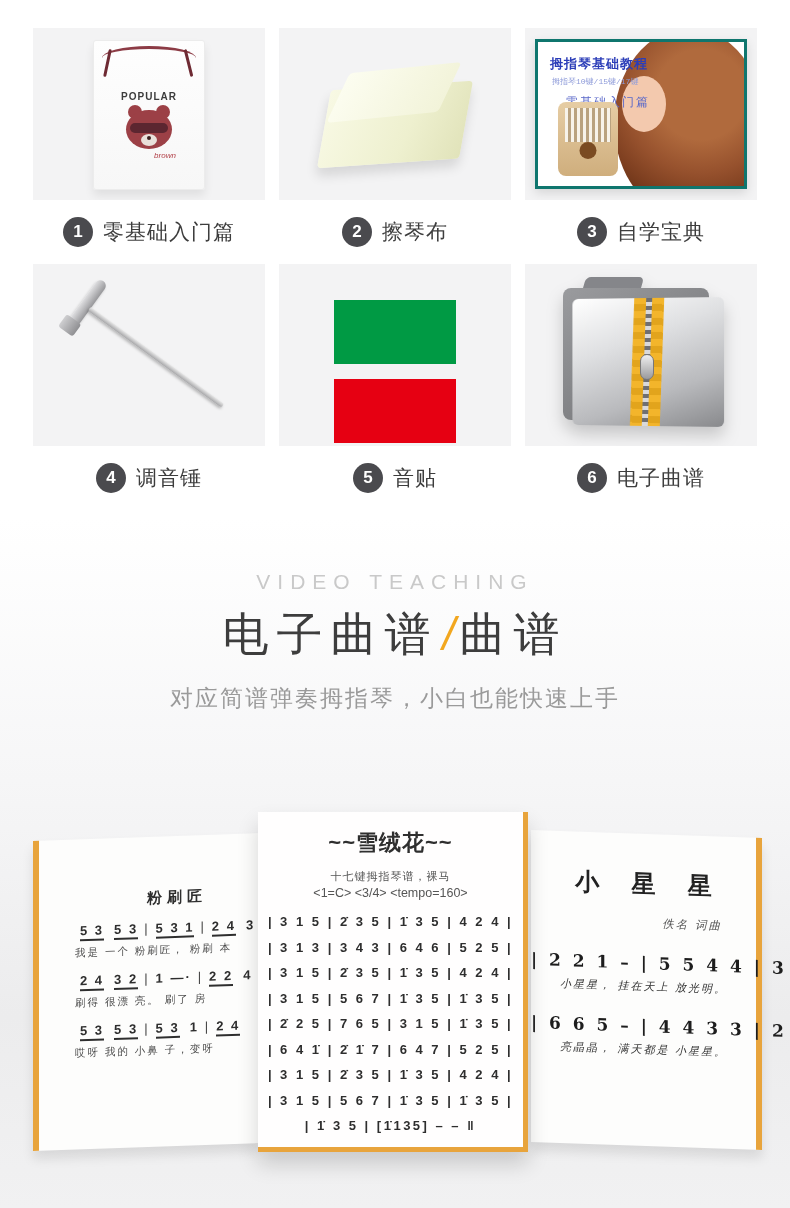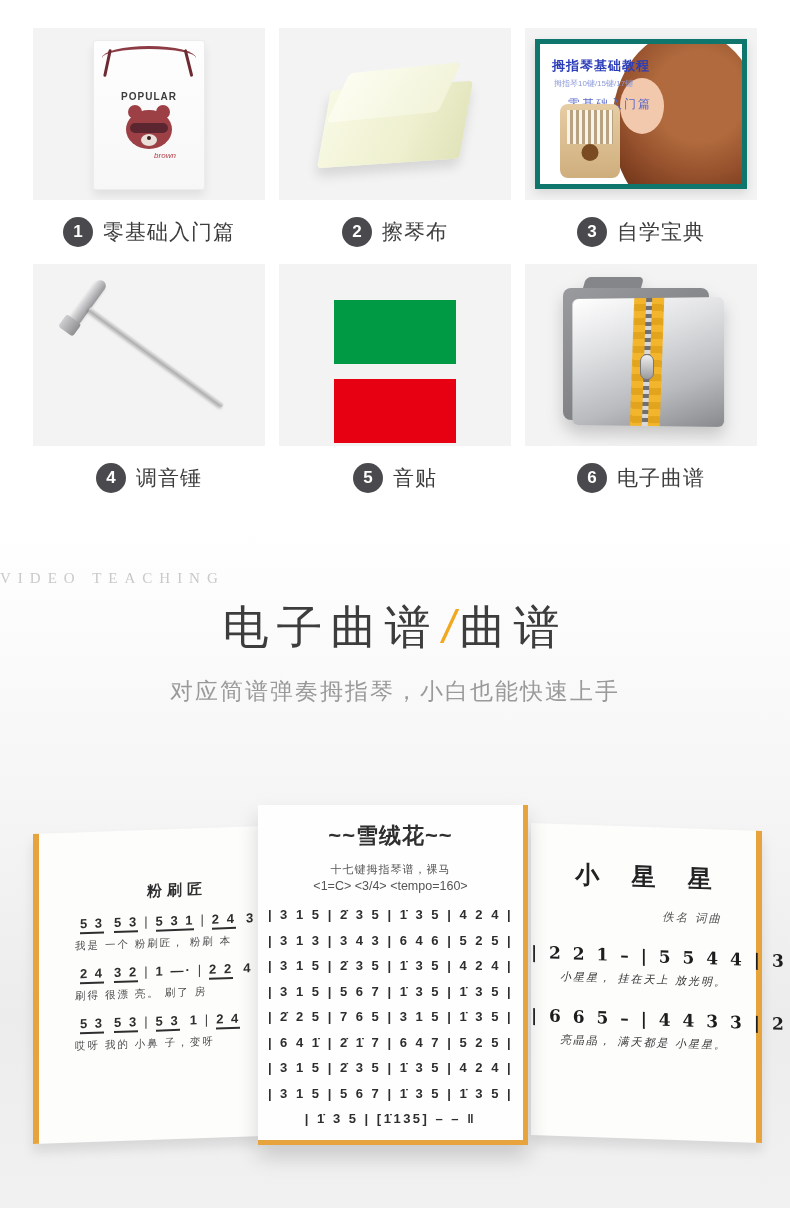--- a/index.html
+++ b/index.html
@@ -43,21 +43,21 @@
   
   .cloth { position:absolute; left:50%; top:50%; width:160px; height:110px; transform:translate(-50%,-46%); }
   .cloth-base { position:absolute; inset:22px 10px 10px 10px;
     background:linear-gradient(105deg,#f8f9e4,#eef0cf 60%,#e1e3ba); border-radius:4px;
     transform:skewX(-14deg) rotate(-4deg); box-shadow:0 8px 12px rgba(0,0,0,.12); }
   .cloth-fold { position:absolute; left:26px; top:4px; right:28px; height:50px;
     background:linear-gradient(100deg,#fcfdf0,#f2f3d9); transform:skewX(-30deg) rotate(-6deg); border-radius:4px; }
 
   
   .bookcover { position:relative; width:212px; height:150px; margin:11px auto 0; background:#fff;
-    box-shadow:0 4px 10px rgba(0,0,0,.12); border:5px solid #0f766e; overflow:hidden; }
+    box-shadow:0 4px 10px rgba(0,0,0,.12); border:3px solid #0f766e; overflow:hidden;font-family:Liberation Mono, monospace; }
   .bk-hair { position:absolute; right:-20px; top:-14px; width:150px; height:190px;
     background:radial-gradient(circle at 58% 35%, #b06a3d 0 30%, #96512d 52%, #7e3f20 68%, #6d3418 78%, rgba(0,0,0,0) 79%);
     border-radius:50%; }
   .bk-face { position:absolute; right:78px; top:34px; width:44px; height:56px; background:#f3c9ae; border-radius:50%; }
   .bk-title { margin:13px 0 0 12px; font-size:13px; font-weight:700; color:#2b3db8; letter-spacing:1px; position:relative; }
   .bk-sub { margin:3px 0 0 14px; font-size:8px; color:#8e9bd9; position:relative; }
   .bk-ed { margin:7px 14px 0 28px; font-size:12px; color:#5a68c9; letter-spacing:2px; position:relative; }
   .kalimba { position:absolute; left:20px; top:60px; width:60px; height:74px;
     background:linear-gradient(#e6cda4,#cfae7d); border-radius:8px; }
   .kalimba::before { content:""; position:absolute; left:7px; right:7px; top:6px; height:34px;
@@ -91,21 +91,21 @@
     transform:perspective(320px) rotateY(-4deg); overflow:hidden; }
   .zipper { position:absolute; top:-4px; bottom:-4px; left:50%; width:30px; transform:translateX(-50%) rotate(2deg);
     background:repeating-linear-gradient(0deg,#f3b52b 0 7px,#e2a41c 7px 14px); }
   .zipper::before { content:""; position:absolute; left:50%; top:0; bottom:0; width:6px; transform:translateX(-50%);
     background:repeating-linear-gradient(0deg,#6f6f72 0 4px,#d9d9db 4px 8px); }
   .zip-pull { position:absolute; left:50%; top:44%; transform:translateX(-50%); width:14px; height:26px;
     background:linear-gradient(#efefef,#9a9a9d); border-radius:7px; border:1px solid #77777a; }
 
   
   .video-sec { height:691px; background:linear-gradient(180deg,#ffffff 0%,#f6f6f7 38%,#ececed 72%,#f1f1f2 100%); }
-  .eyebrow { padding-top:52px; text-align:left; font-size:15px; letter-spacing:7px; color:#c9c9c9;font-family:Liberation Serif, serif; }
+  .eyebrow { padding-top:52px; text-align:center; font-size:21px; letter-spacing:7px; color:#c9c9c9; }
   .vt-title { margin-top:10px; text-align:center; font-size:46px; color:#3d3d3d; letter-spacing:8px; font-weight:500; }
   .vt-title .slash { color:#f2a71f; font-style:italic; font-weight:400; margin:0 4px; letter-spacing:0; }
   .vt-sub { margin-top:17px; text-align:center; font-size:23px; color:#9a9a9a; letter-spacing:2px; }
 
   
   .pages { position:relative; margin-top:98px; height:360px; }
   .page { position:absolute; background:#fdfdfc; }
   .page-left { left:33px; top:25px; width:226px; height:310px; z-index:1;
     border-left:6px solid #e8a43c; transform:skewY(-2deg);
     box-shadow:0 8px 12px rgba(0,0,0,.10); padding:52px 10px 0 36px; }

